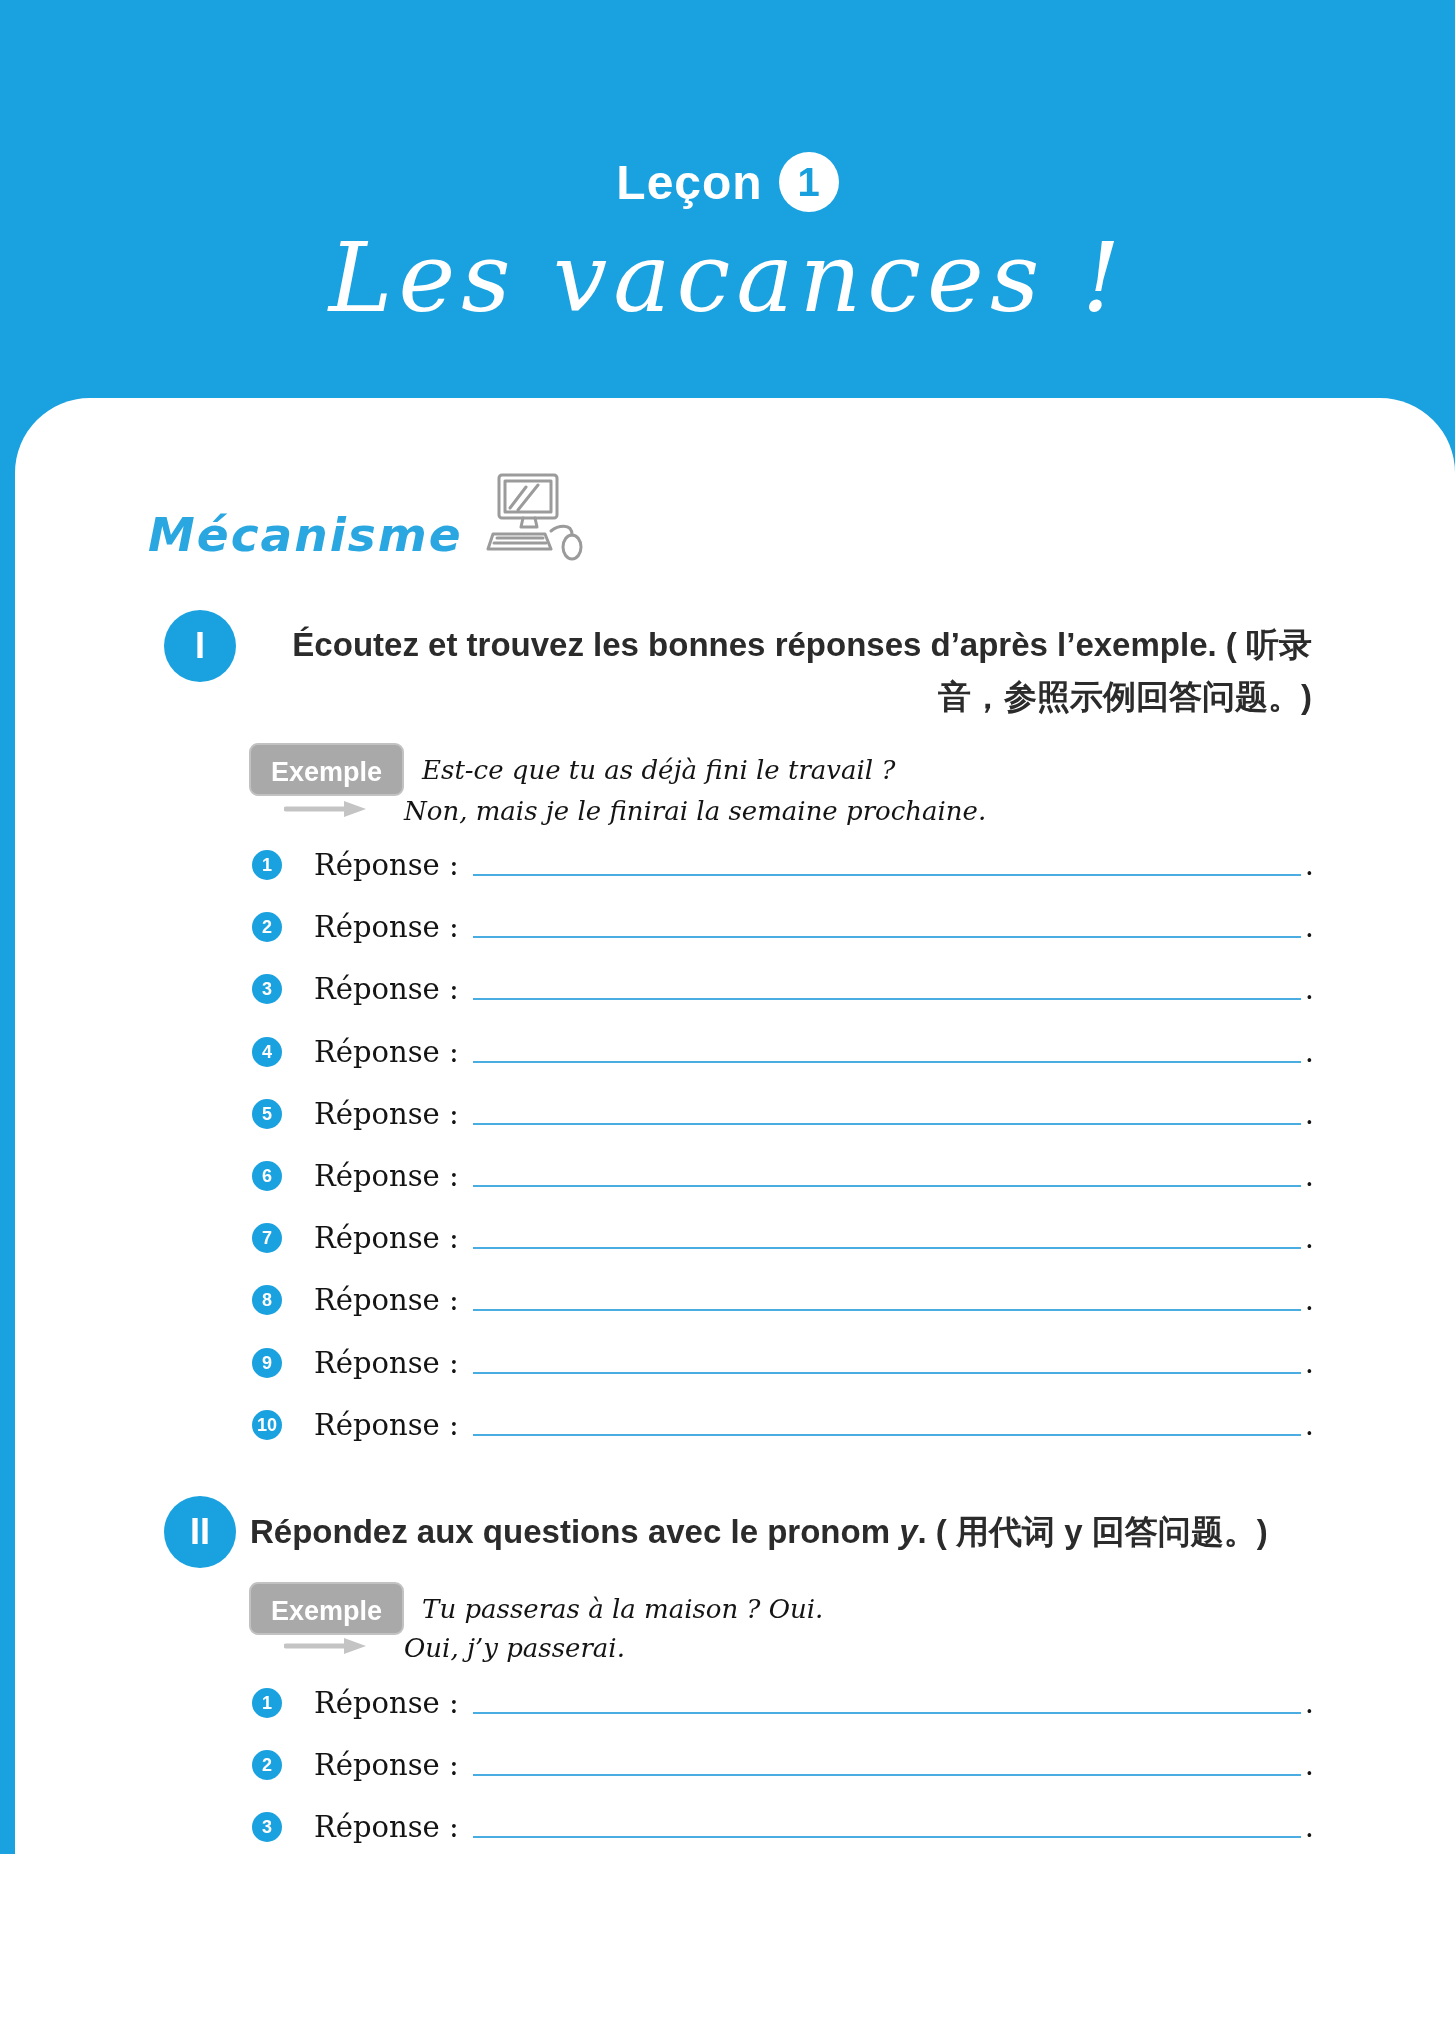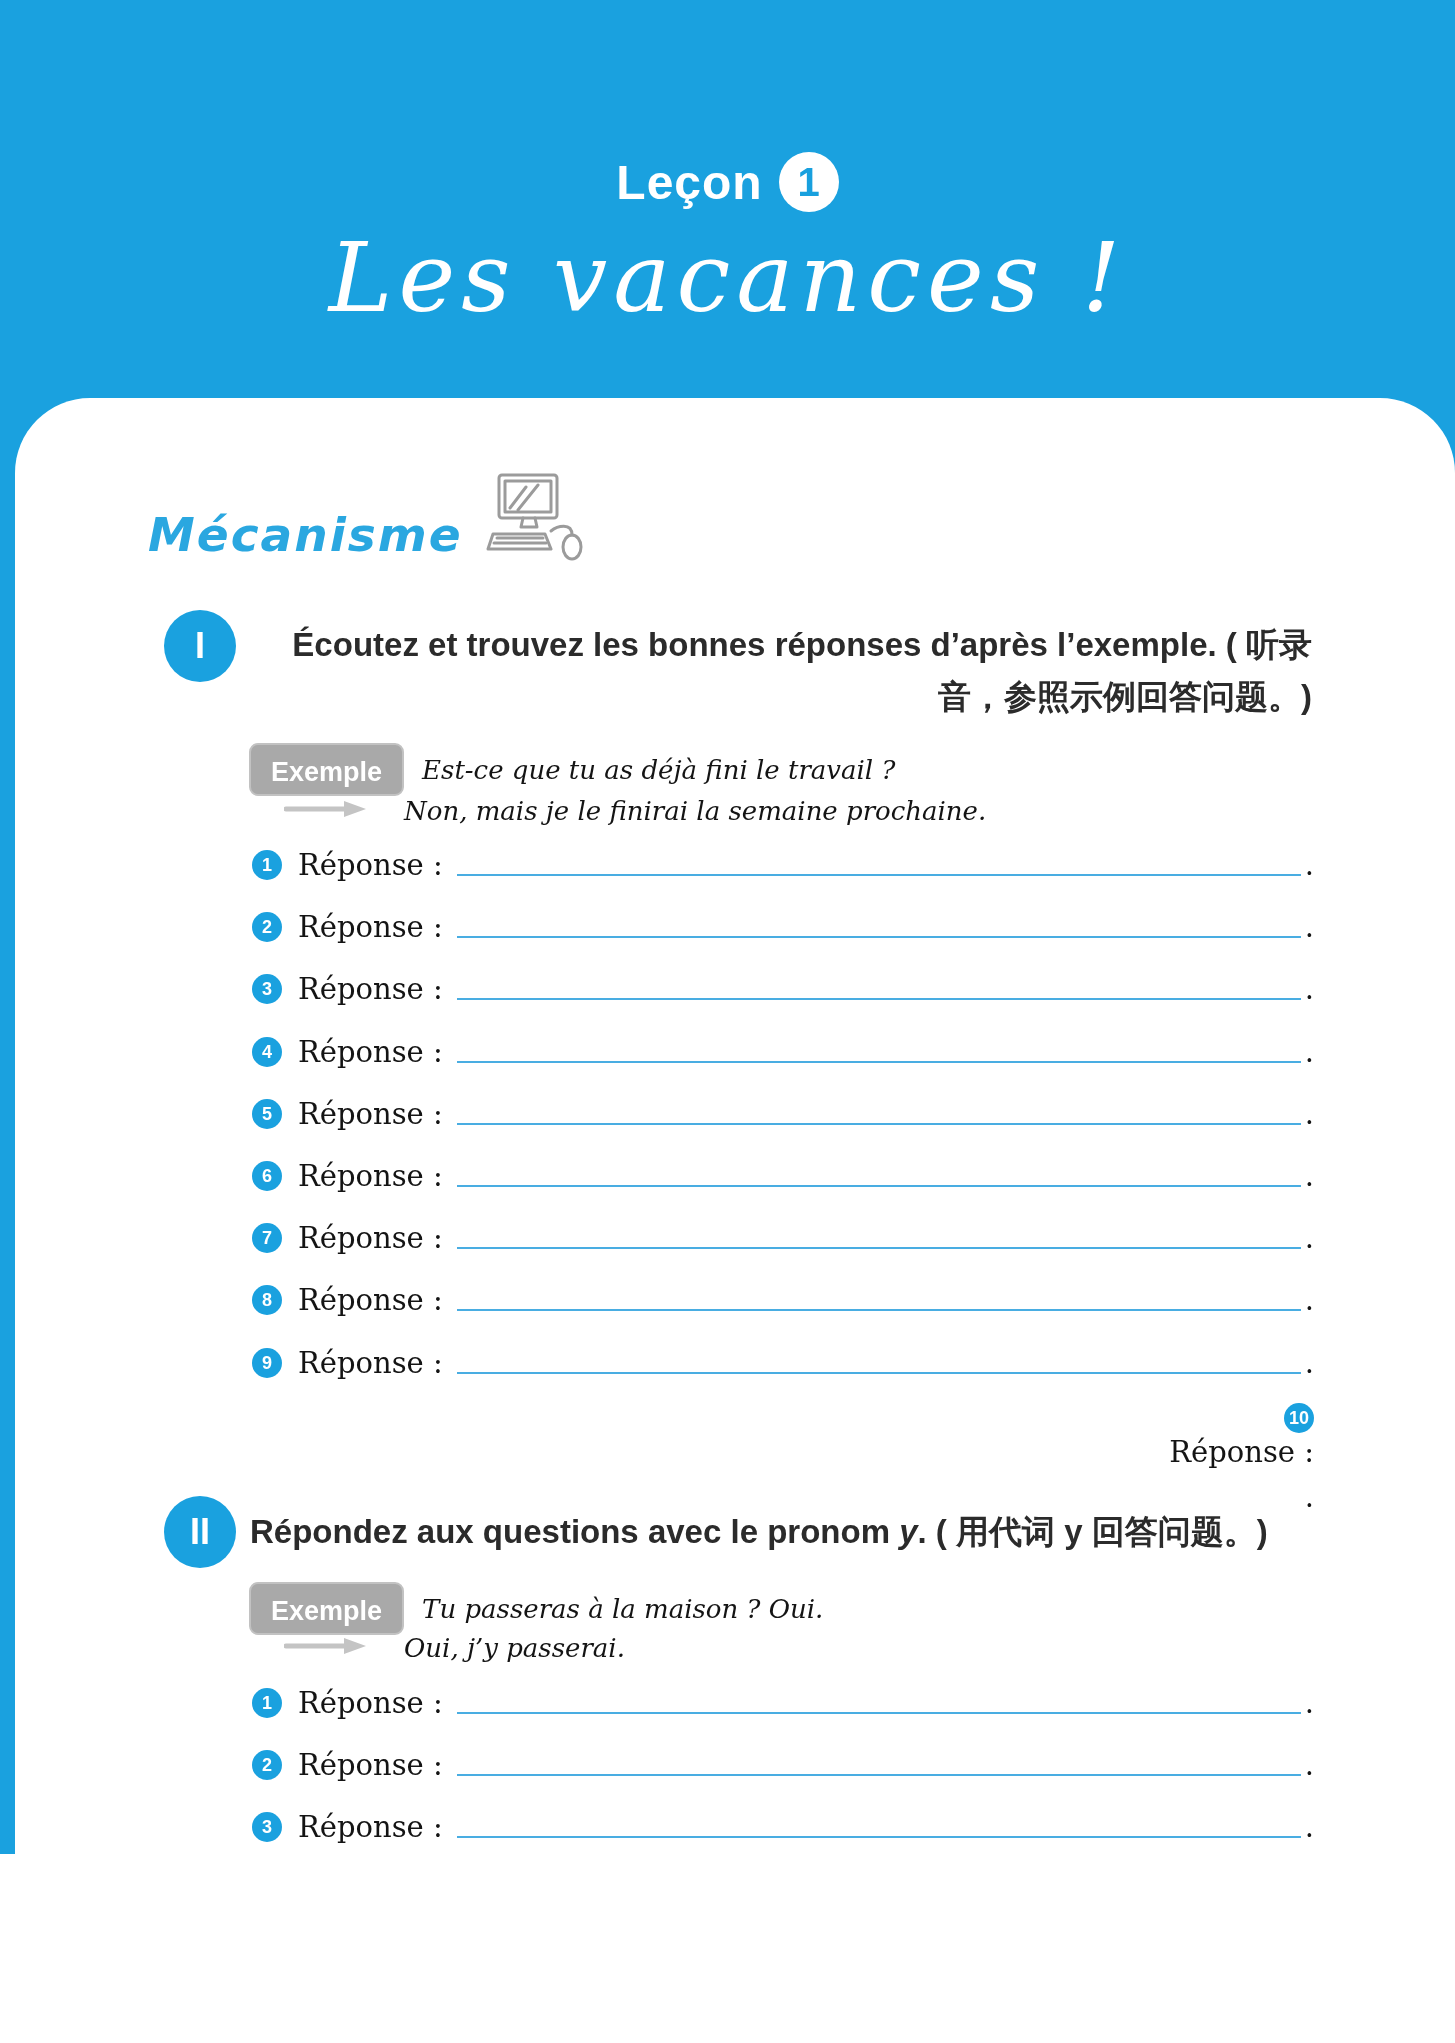--- a/index.html
+++ b/index.html
@@ -106,21 +106,21 @@
   }
   .num-badge {
     flex: none; width: 30px; height: 30px; border-radius: 50%;
     background: #1aa1df; color: #fff;
     font-size: 18px; font-weight: 700;
     display: flex; align-items: center; justify-content: center;
     margin-bottom: 5px;
   }
   .resp-label {
     font-family: "DejaVu Serif", serif; font-size: 29px; color: #141414;
-    margin-left: 16px; line-height: 1; padding-bottom: 5px;
+    margin-left: 32px; line-height: 1; padding-bottom: 5px;
     white-space: nowrap;
   }
   .answer-line {
     flex: 1; height: 30px;
     border-bottom: 2px solid #49ade2;
     margin: 0 4px 9px 14px;
   }
   .resp-end {
     font-family: "DejaVu Serif", serif; font-size: 29px; color: #141414;
     line-height: 1; padding-bottom: 5px;
@@ -231,21 +231,21 @@
     <span class="resp-label">Réponse :</span>
     <span class="answer-line"></span>
     <span class="resp-end">.</span>
   </div>
   <div class="response-row" style="top:1341px;">
     <span class="num-badge">9</span>
     <span class="resp-label">Réponse :</span>
     <span class="answer-line"></span>
     <span class="resp-end">.</span>
   </div>
-  <div class="response-row" style="top:1403px;flex-direction:column;">
+  <div class="response-row" style="top:1403px;">
     <span class="num-badge">10</span>
     <span class="resp-label">Réponse :</span>
     <span class="answer-line"></span>
     <span class="resp-end">.</span>
   </div>
 
   <div class="section-marker" style="top:1496px;">II</div>
   <div class="section-heading" style="top:1506px;">
     <span>Répondez aux questions avec le pronom </span><span class="pronoun">y</span><span>. ( 用代词 y 回答问题。)</span>
   </div>

